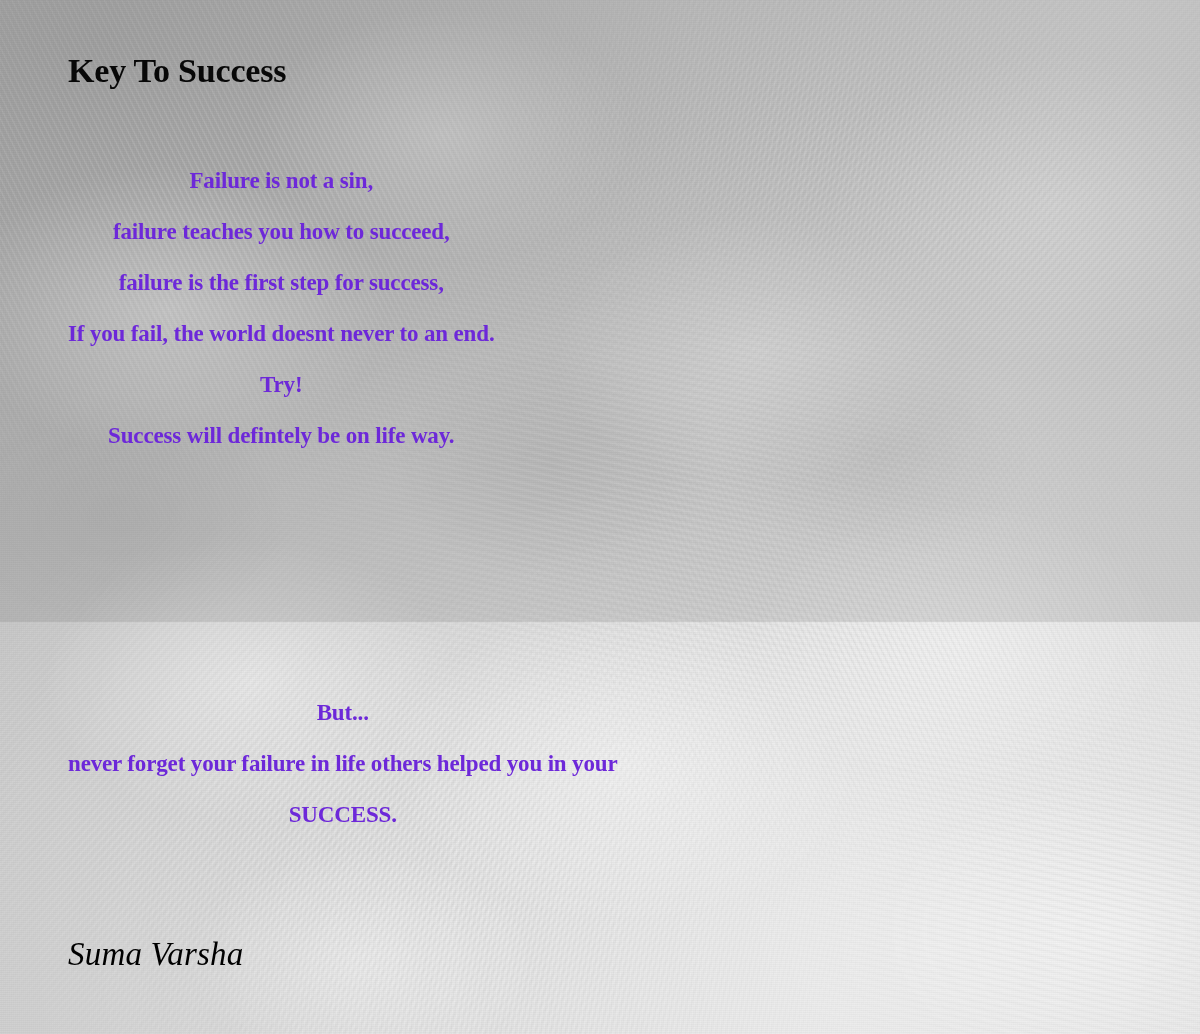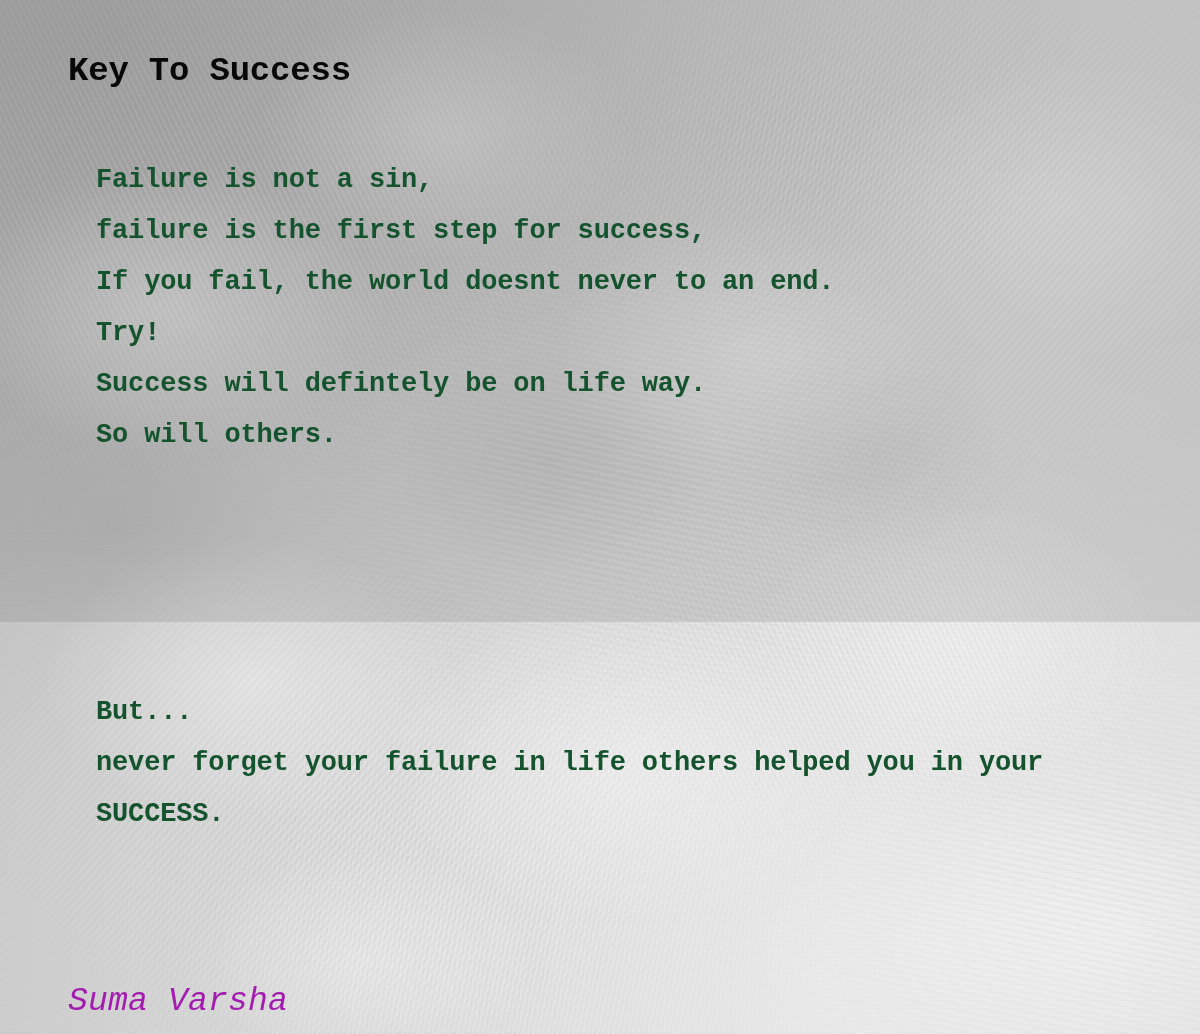--- a/index.html
+++ b/index.html
@@ -8,21 +8,22 @@
     padding: 0;
     background: #ffffff;
   }
 
   #poem-canvas {
     position: relative;
     width: 1200px;
     height: 1034px;
     overflow: hidden;
     background-color: #cfcfcf;
-    font-family: Liberation Mono, monospace;
+    font-family: Liberation Serif, serif;
+    text-align: center;
     -webkit-font-smoothing: antialiased;
   }
 
   
   .tex {
     position: absolute;
     inset: 0;
     pointer-events: none;
   }
 
@@ -153,40 +154,39 @@
 
   .stanza {
     position: absolute;
     left: 68px;
   }
 
   .stanza-1 { top: 155px; }
   .stanza-2 { top: 687px; }
 
   .poem-line {
-    font-size: 27px;
+    font-size: 23px;
     font-weight: bold;
     line-height: 51px;
     white-space: nowrap;
     letter-spacing: -0.15px;
-    color: #14532d;
-    margin-left: 28px;
+    color: #6d28d9;
   }
 
   .poem-author {
     position: absolute;
     left: 68px;
-    top: 980px;
+    top: 932px;
     font-size: 33px;
     font-style: italic;
     font-weight: normal;
     line-height: 44px;
     white-space: nowrap;
     letter-spacing: 0.2px;
-    color: #a21caf;
+    color: #000000;
   }
 </style>
 </head>
 <body>
 
 <div id="poem-canvas">
 
   <div class="tex tex-base"></div>
   <div class="tex tex-blobs"></div>
   <div class="tex tex-stripe-a"></div>
@@ -196,25 +196,25 @@
   <div class="tex tex-grain"></div>
 
   <div class="band-upper"></div>
 
   <div class="content">
 
     <div class="poem-title">Key To Success</div>
 
     <div class="stanza stanza-1">
       <div class="poem-line">Failure is not a sin,</div>
+      <div class="poem-line">failure teaches you how to succeed,</div>
       <div class="poem-line">failure is the first step for success,</div>
       <div class="poem-line">If you fail, the world doesnt never to an end.</div>
       <div class="poem-line">Try!</div>
       <div class="poem-line">Success will defintely be on life way.</div>
-      <div class="poem-line">So will others.</div>
     </div>
 
     <div class="stanza stanza-2">
       <div class="poem-line">But...</div>
       <div class="poem-line">never forget your failure in life others helped you in your</div>
       <div class="poem-line">SUCCESS.</div>
     </div>
 
     <div class="poem-author">Suma Varsha</div>
 

